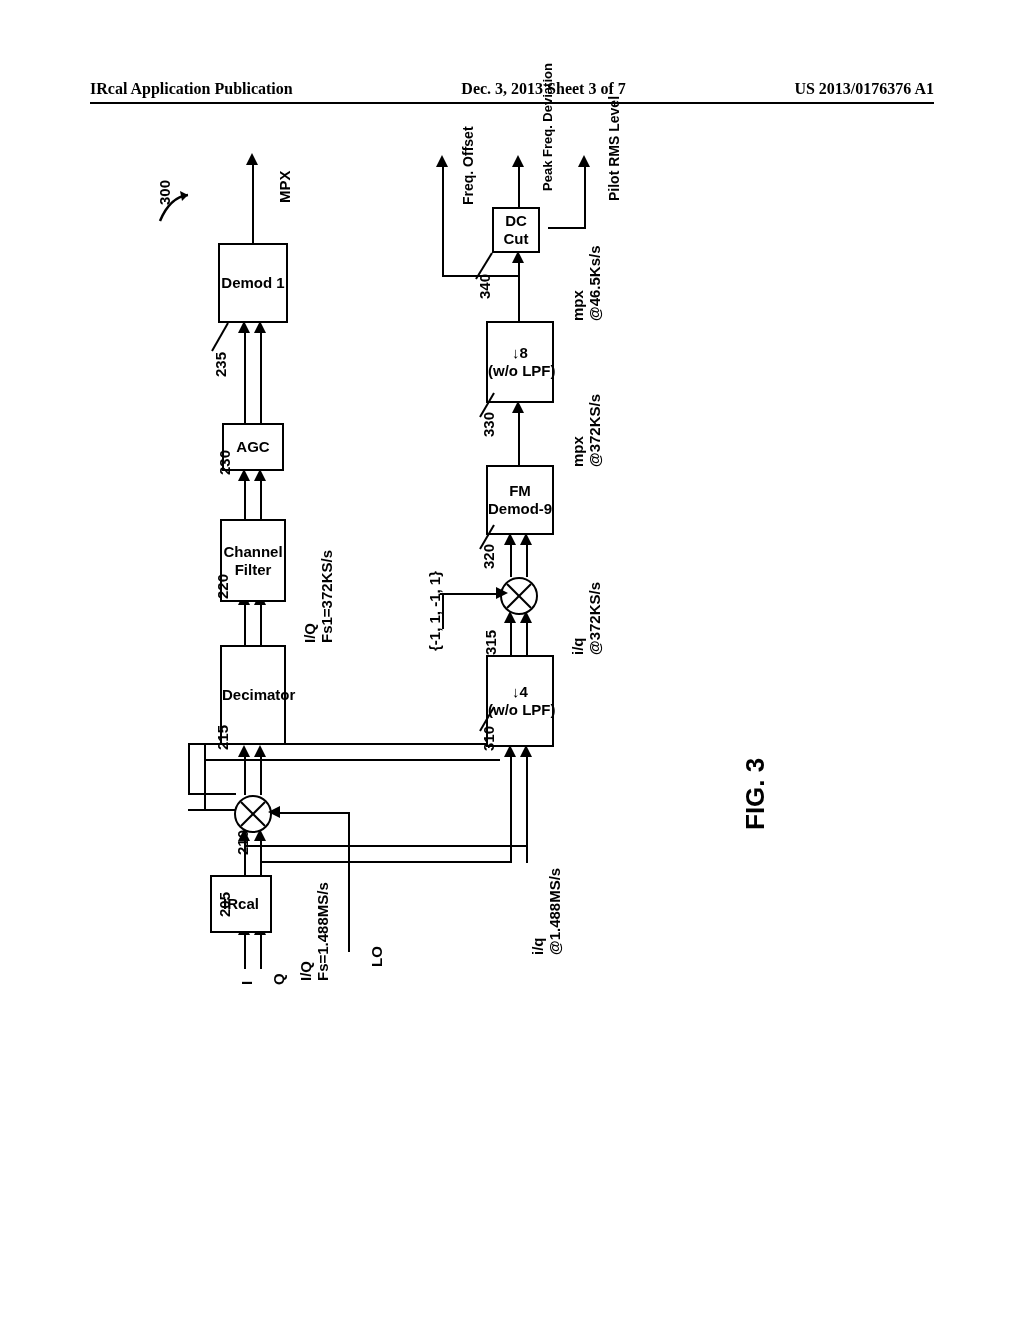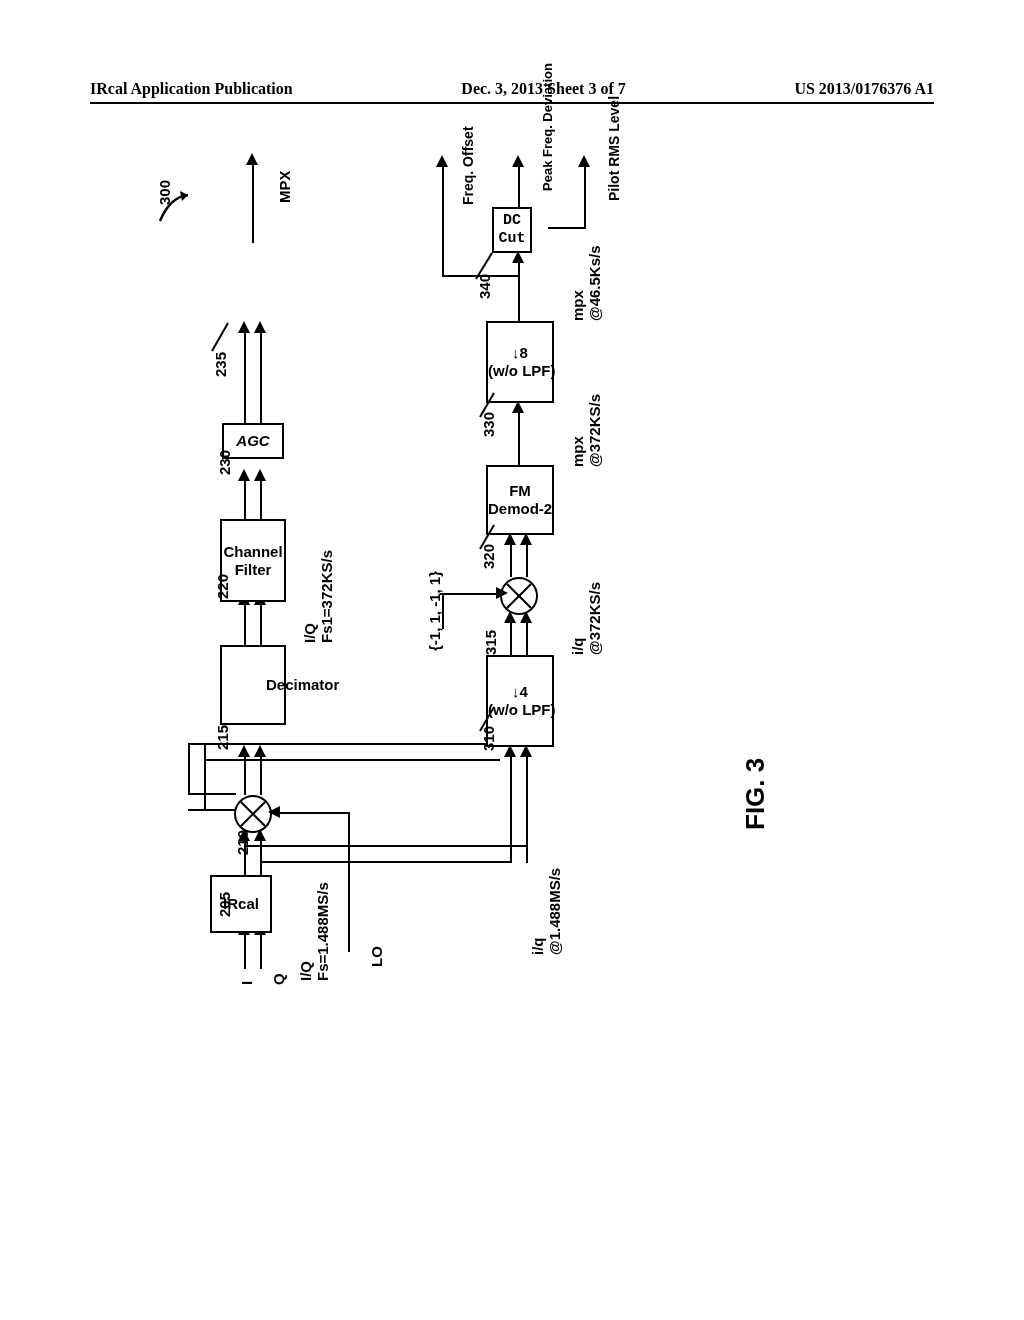--- a/index.html
+++ b/index.html
@@ -154,47 +154,48 @@
   <div class="line-h" style="top:667px; left:142px; width:78px;"></div>
   <div class="line-v" style="left:218px; top:667px; height:140px;"></div>
   <div class="arrow-head" style="left:138px; top:661px; border-top:6px solid transparent;border-bottom:6px solid transparent;border-right:12px solid black;"></div>
   <div class="label" style="left:238px; top:822px;">LO</div>
 
   <div class="line-v" style="left:114px; top:610px; height:40px;"></div>
   <div class="arrow-head ah-up" style="left:108px; top:600px;"></div>
   <div class="line-v" style="left:130px; top:610px; height:40px;"></div>
   <div class="arrow-head ah-up" style="left:124px; top:600px;"></div>
 
-  <div class="box" style="left:90px; top:500px; width:66px; height:80px;padding-left:44px;">Decimator</div>
+  <div class="box" style="left:90px; top:500px; width:66px; height:100px;">Decimator</div>
   <div class="ref" style="left:84px; top:605px;">215</div>
 
   <div class="line-v" style="left:114px; top:458px; height:42px;"></div>
   <div class="arrow-head ah-up" style="left:108px; top:448px;"></div>
   <div class="line-v" style="left:130px; top:458px; height:42px;"></div>
   <div class="arrow-head ah-up" style="left:124px; top:448px;"></div>
   <div class="label" style="left:172px; top:498px; white-space:pre; line-height:1.1;">I/Q
 Fs1=372KS/s</div>
 
   <div class="box" style="left:90px; top:374px; width:66px; height:83px; white-space:pre;">Channel
 Filter</div>
   <div class="ref" style="left:84px; top:454px;">220</div>
 
   <div class="line-v" style="left:114px; top:334px; height:40px;"></div>
   <div class="arrow-head ah-up" style="left:108px; top:324px;"></div>
   <div class="line-v" style="left:130px; top:334px; height:40px;"></div>
   <div class="arrow-head ah-up" style="left:124px; top:324px;"></div>
 
-  <div class="box" style="left:92px; top:278px; width:62px; height:36px;font-style:italic;">AGC</div>
+  <div class="box" style="left:92px; top:278px; width:62px; height:48px;">AGC</div>
   <div class="ref" style="left:86px; top:330px;">230</div>
 
   <div class="line-v" style="left:114px; top:186px; height:92px;"></div>
   <div class="arrow-head ah-up" style="left:108px; top:176px;"></div>
   <div class="line-v" style="left:130px; top:186px; height:92px;"></div>
   <div class="arrow-head ah-up" style="left:124px; top:176px;"></div>
 
+  <div class="box" style="left:88px; top:98px; width:70px; height:80px;">Demod 1</div>
   <div class="ref" style="left:82px; top:232px;">235</div>
 
   <svg style="position:absolute; left:78px; top:176px;" width="24" height="34">
       <line x1="20" y1="2" x2="4" y2="30" stroke="black" stroke-width="2"></line>
     </svg>
 
   <div class="line-v" style="left:122px; top:18px; height:80px;"></div>
   <div class="arrow-head ah-up" style="left:116px; top:8px;"></div>
   <div class="label" style="left:146px; top:58px;">MPX</div>
 
@@ -246,21 +247,21 @@
   <div class="line-v" style="left:312px; top:448px; height:36px;"></div>
   <div class="arrow-head" style="left:366px; top:442px; border-top:6px solid transparent;border-bottom:6px solid transparent;border-left:12px solid black;"></div>
   <div class="label" style="left:296px; top:506px;">{-1, 1, -1, 1}</div>
 
   <div class="line-v" style="left:380px; top:398px; height:34px;"></div>
   <div class="arrow-head ah-up" style="left:374px; top:388px;"></div>
   <div class="line-v" style="left:396px; top:398px; height:34px;"></div>
   <div class="arrow-head ah-up" style="left:390px; top:388px;"></div>
 
   <div class="box" style="left:356px; top:320px; width:68px; height:70px; white-space:pre;">FM
-Demod-2</div>
+Demod-9</div>
   <div class="ref" style="left:350px; top:424px;">320</div>
   <svg style="position:absolute; left:346px; top:378px;" width="22" height="30">
       <line x1="18" y1="2" x2="4" y2="26" stroke="black" stroke-width="2"></line>
     </svg>
 
   <div class="line-v" style="left:388px; top:266px; height:54px;"></div>
   <div class="arrow-head ah-up" style="left:382px; top:256px;"></div>
   <div class="label" style="left:440px; top:322px; white-space:pre; line-height:1.1;">mpx
 @372KS/s</div>
 
@@ -269,21 +270,21 @@
   <div class="ref" style="left:350px; top:292px;">330</div>
   <svg style="position:absolute; left:346px; top:246px;" width="22" height="30">
       <line x1="18" y1="2" x2="4" y2="26" stroke="black" stroke-width="2"></line>
     </svg>
 
   <div class="line-v" style="left:388px; top:116px; height:60px;"></div>
   <div class="arrow-head ah-up" style="left:382px; top:106px;"></div>
   <div class="label" style="left:440px; top:176px; white-space:pre; line-height:1.1;">mpx
 @46.5Ks/s</div>
 
-  <div class="box" style="left:362px; top:62px; width:40px; height:46px; white-space:pre;font-family:Liberation Mono, monospace;">DC
+  <div class="box" style="left:362px; top:62px; width:48px; height:46px; white-space:pre;">DC
 Cut</div>
   <div class="ref" style="left:346px; top:154px;">340</div>
   <svg style="position:absolute; left:342px; top:106px;" width="24" height="32">
       <line x1="20" y1="2" x2="4" y2="28" stroke="black" stroke-width="2"></line>
     </svg>
 
   <div class="line-h" style="top:130px; left:312px; width:76px;"></div>
   <div class="line-v" style="left:312px; top:20px; height:112px;"></div>
   <div class="arrow-head ah-up" style="left:306px; top:10px;"></div>
   <div class="label" style="left:330px; top:60px; font-size:14px;">Freq. Offset</div>

